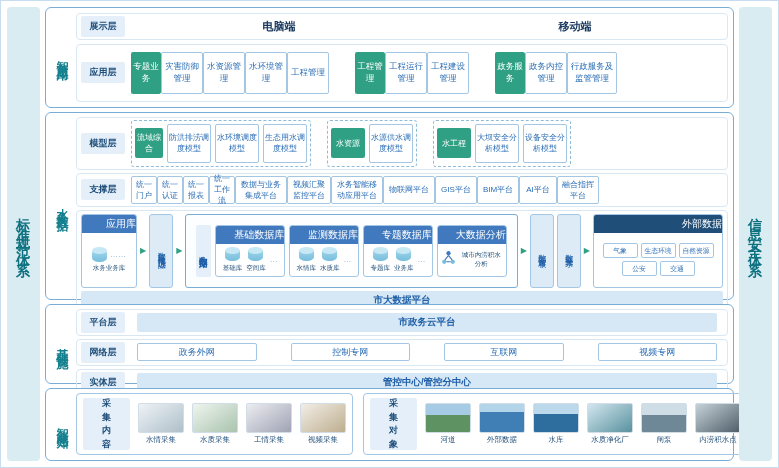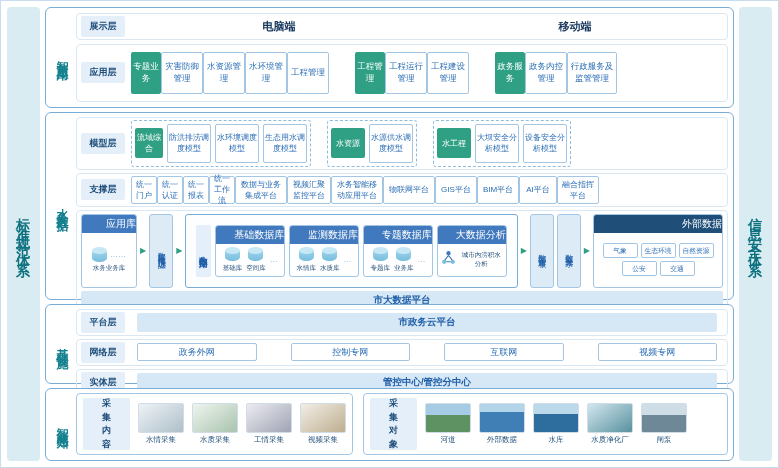--- a/index.html
+++ b/index.html
@@ -356,20 +356,24 @@
                 <span>水库</span>
               </div>
             <div class="photo-item">
                 <div class="photo ph-o4"></div>
                 <span>水质净化厂</span>
               </div>
             <div class="photo-item">
                 <div class="photo ph-o5"></div>
                 <span>闸泵</span>
               </div>
+            <div class="photo-item">
+                <div class="photo ph-o6"></div>
+                <span>内涝积水点</span>
+              </div>
           </div>
         </div>
       </div>
     </div>
 
   </div>
 
   <div class="side-bar">
     <span class="vtext">信息安全体系</span>
   </div>

